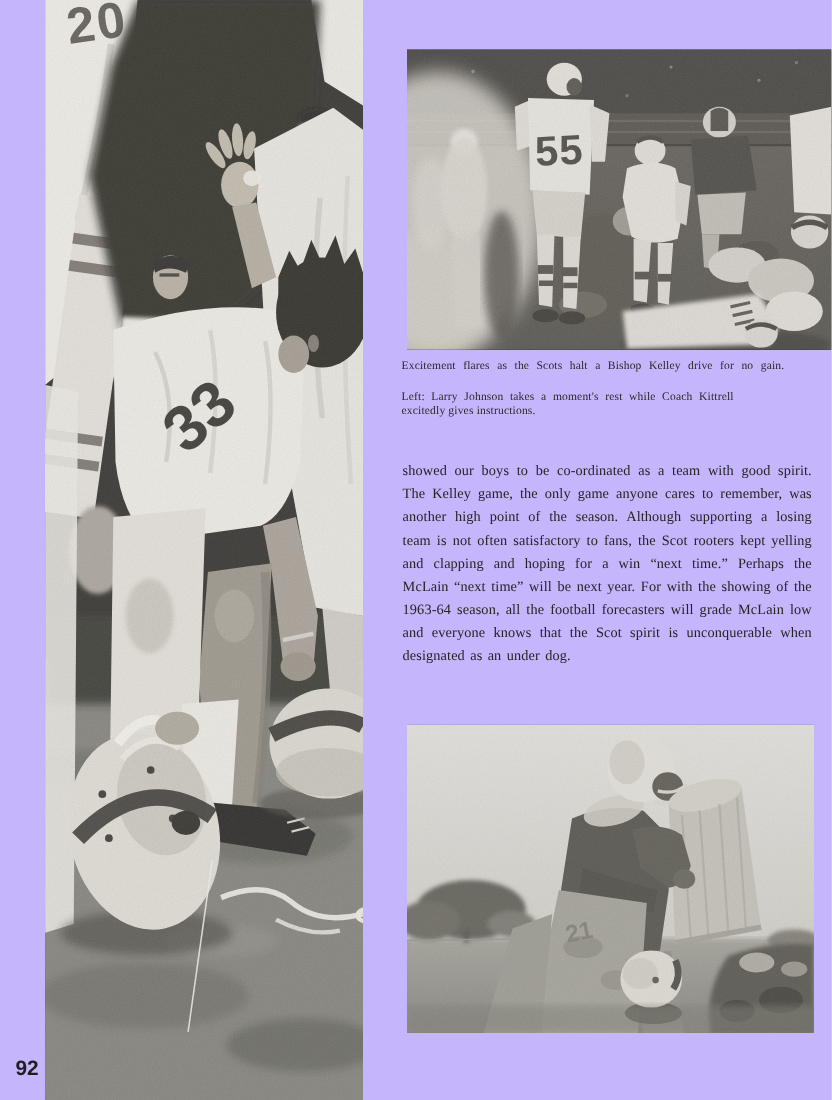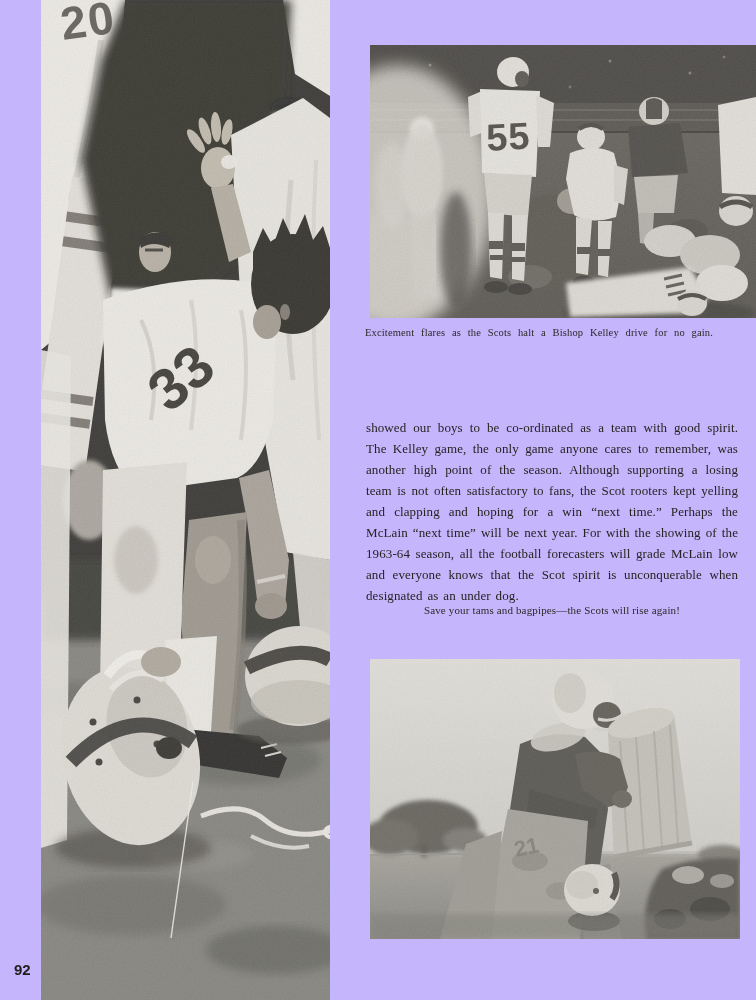--- a/index.html
+++ b/index.html
@@ -29,21 +29,21 @@
   .cap-workout{top:636px;}
   .body-copy{
     position:absolute;left:366px;top:417px;width:372px;
     font-size:13px;line-height:21px;
     text-align:justify;color:#252420;
     letter-spacing:.1px;word-spacing:1.5px;margin:0;
   }
   .page-num{
     position:absolute;left:14px;top:961px;
     font-family:"Liberation Sans", sans-serif;
-    font-weight:bold;font-size:15px;color:#1f1e1c;
+    font-weight:bold;font-size:19px;color:#1f1e1c;
   }
 </style>
 </head>
 <body>
 
 <div class="page">
 
   <div class="photo photo-left">
     <svg viewBox="0 0 289 1000" preserveAspectRatio="none">
       <defs>
@@ -272,24 +272,24 @@
         <path d="M196,238 L320,222 L338,252 L330,268 L200,272 Z" fill="#d6d2cb" filter="url(#gp-s2)"></path>
         <path d="M294,234 L312,230 M296,242 L314,238 M298,250 L316,246" stroke="#413d36" stroke-width="3"></path>
         <ellipse cx="322" cy="258" rx="15" ry="13" fill="#d0ccc5"></ellipse>
         <path d="M308,254 Q322,246 336,254" stroke="#2c2823" stroke-width="4" fill="none"></path>
       </g>
       <rect x="0" y="0" width="386" height="273" filter="url(#gp-grain)"></rect>
     </svg>
   </div>
 
   <p class="caption cap-game">Excitement flares as the Scots halt a Bishop Kelley drive for no gain.</p>
+  <p class="caption cap-left">Left: Larry Johnson takes a moment's rest while Coach Kittrell excitedly gives instructions.</p>
 
   <p class="body-copy">showed our boys to be co-ordinated as a team with good spirit. The Kelley game, the only game anyone cares to remember, was another high point of the season. Although supporting a losing team is not often satisfactory to fans, the Scot rooters kept yelling and clapping and hoping for a win “next time.” Perhaps the McLain “next time” will be next year. For with the showing of the 1963-64 season, all the football forecasters will grade McLain low and everyone knows that the Scot spirit is unconquerable when designated as an under dog.</p>
 
-  <p class="caption cap-center cap-rally">Save your tams and bagpipes—the Scots will rise again!</p>
 
   <div class="photo photo-bottom">
     <svg viewBox="0 0 370 280" preserveAspectRatio="none">
       <defs>
         <filter id="wp-s2">
             <feGaussianBlur stdDeviation="2"></feGaussianBlur>
           </filter>
         <filter id="wp-s3">
             <feGaussianBlur stdDeviation="3"></feGaussianBlur>
           </filter>

